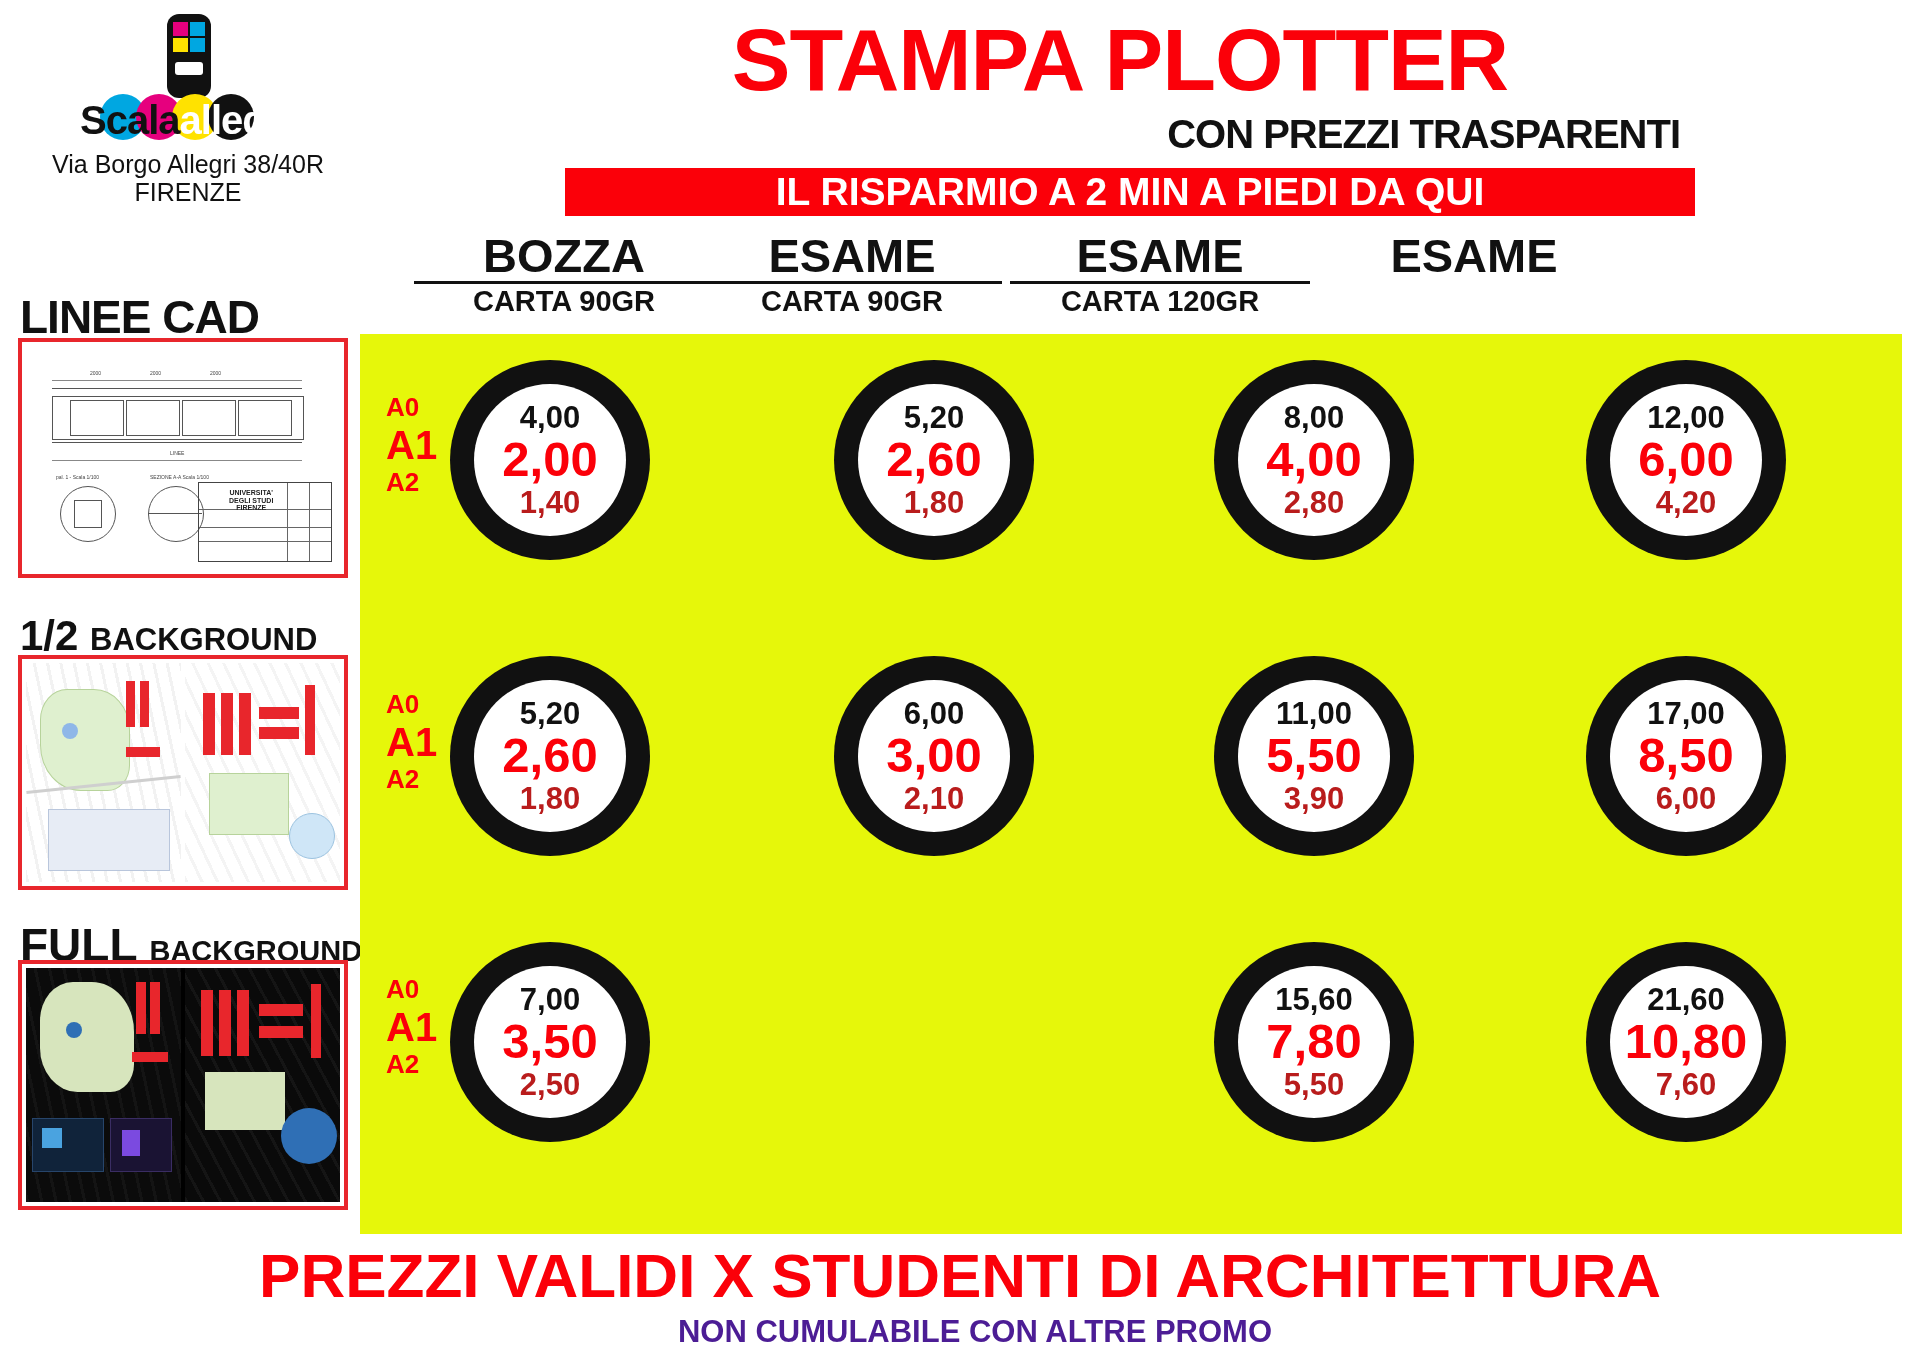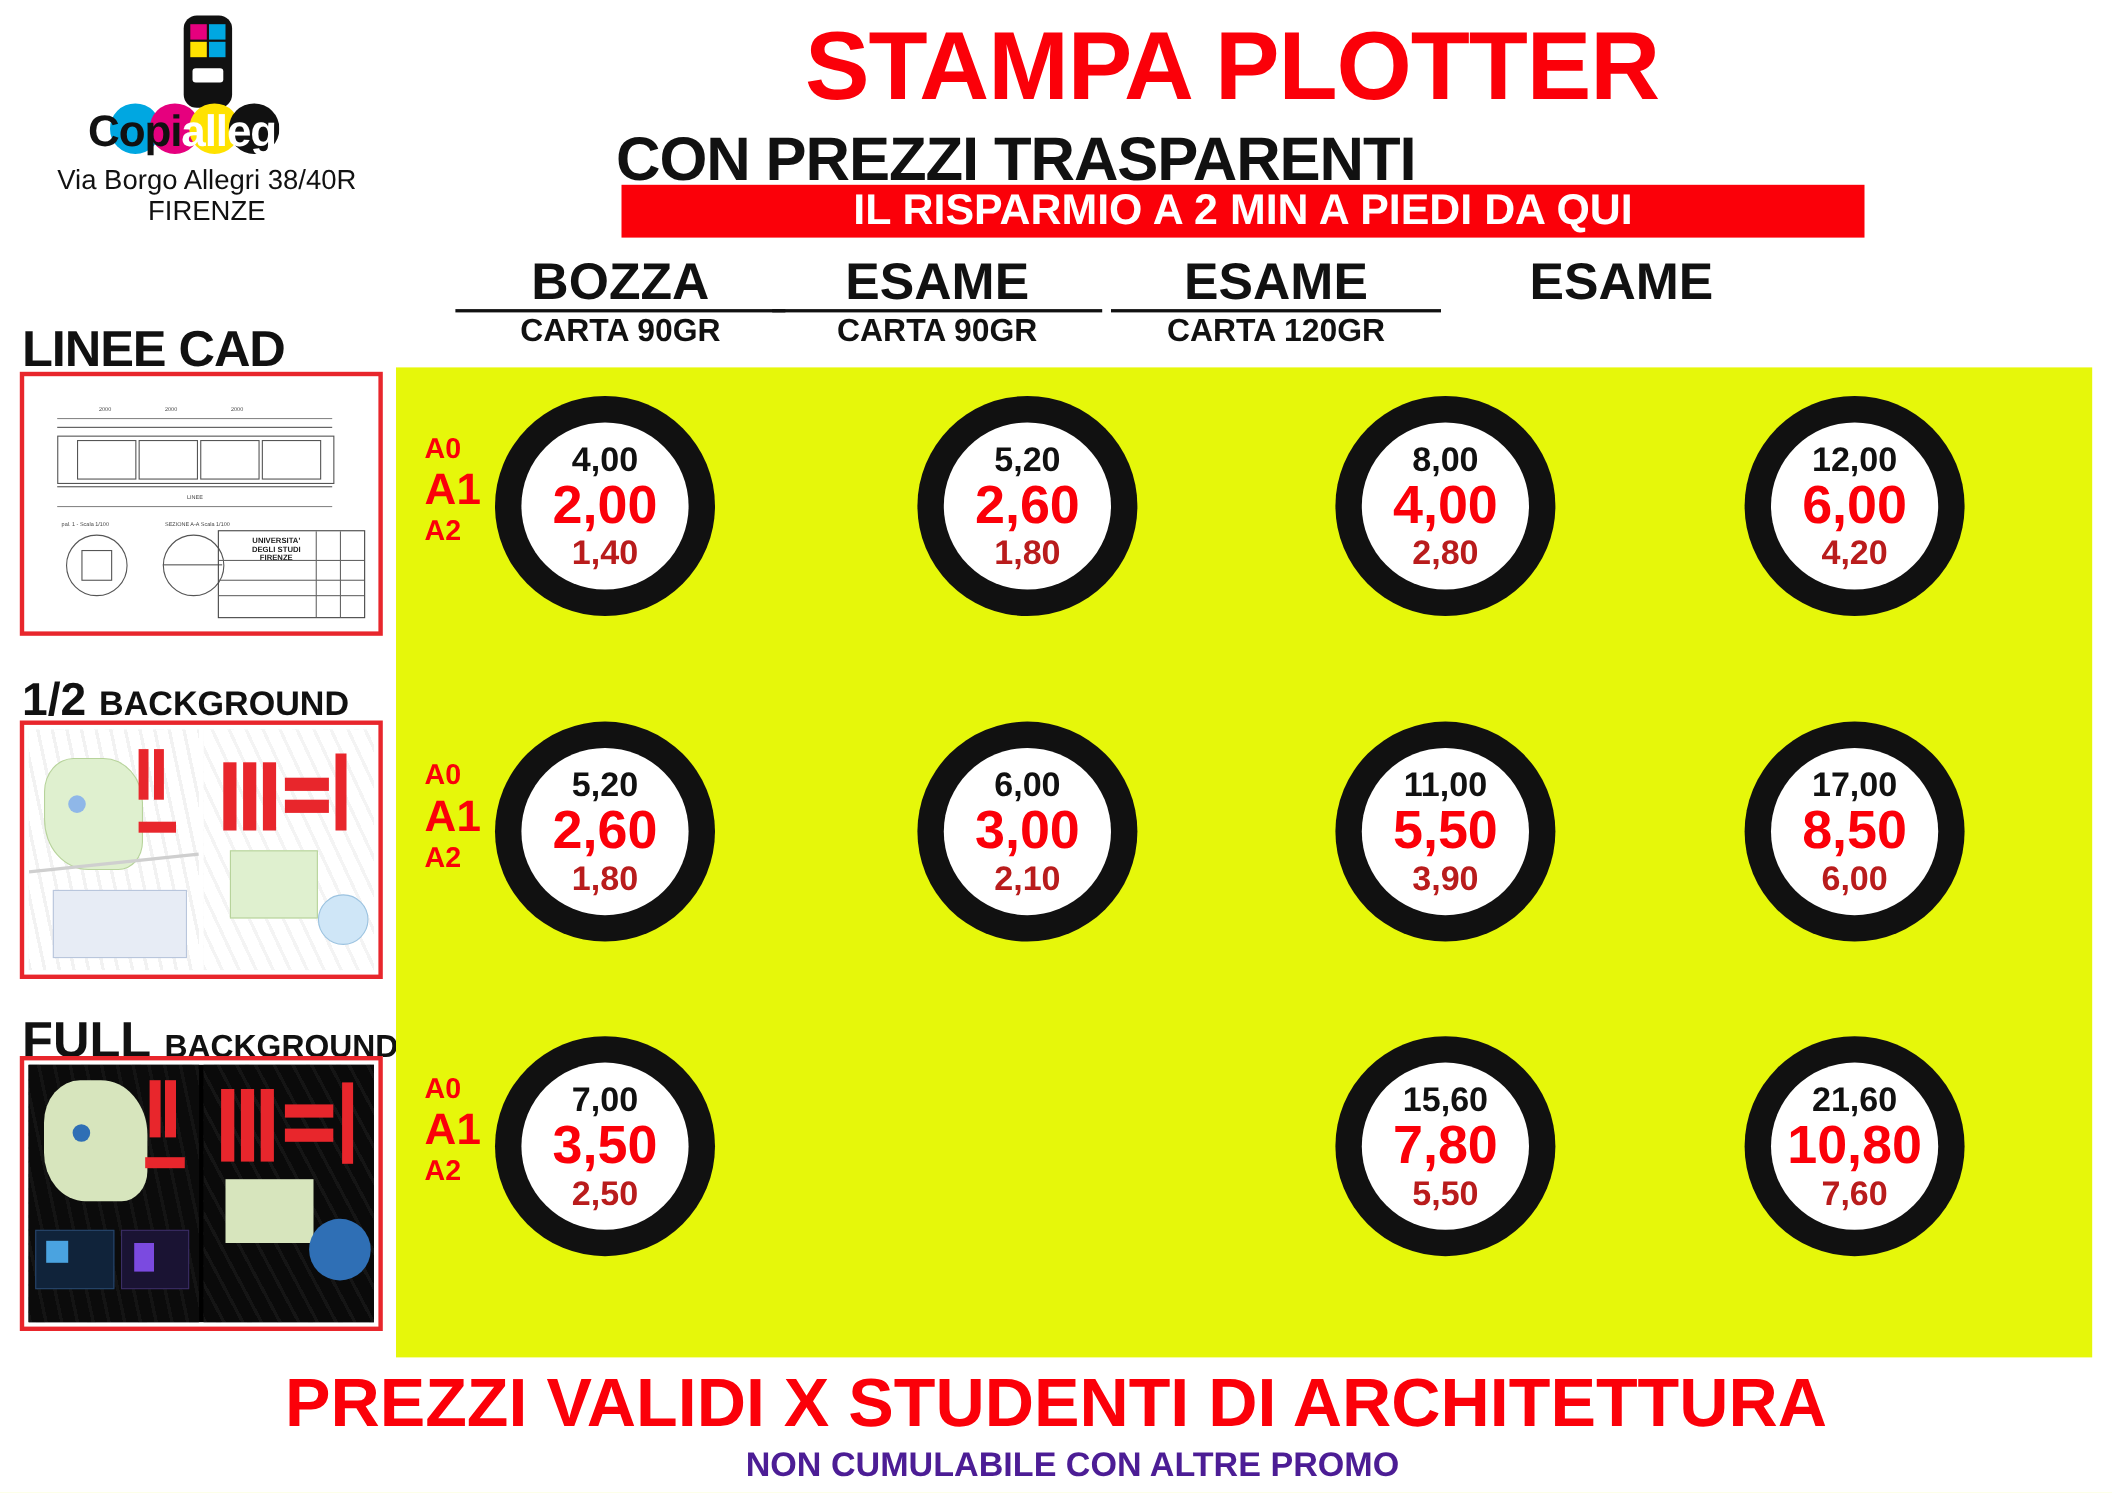--- a/index.html
+++ b/index.html
@@ -49,21 +49,21 @@
 
   
   .map-half{position:absolute;inset:4px;display:flex;gap:4px;}
   .map-half .pane{flex:1;position:relative;background:#fdfdfd;overflow:hidden;}
   .mp{position:absolute;}
   .map-full{position:absolute;inset:4px;display:flex;gap:4px;background:#000;}
   .map-full .pane{flex:1;position:relative;background:#0a0a0a;overflow:hidden;}
 
   
   #headline{position:absolute;left:560px;top:16px;width:1120px;text-align:center;font-size:88px;font-weight:bold;color:#fb0009;letter-spacing:-1px;line-height:1;}
-  #subhead{position:absolute;left:560px;top:112px;width:1120px;text-align:left;font-size:56px;font-weight:bold;color:#111;letter-spacing:-1px;}
+  #subhead{position:absolute;left:560px;top:112px;width:1120px;text-align:right;font-size:40px;font-weight:bold;color:#111;letter-spacing:-1px;}
   #redbar{position:absolute;left:565px;top:168px;width:1130px;height:48px;background:#fb0009;}
   #redbar span{display:block;text-align:center;font-size:39px;font-weight:bold;color:#fff;line-height:48px;letter-spacing:0px;}
 
   
   .colhead{position:absolute;top:232px;width:300px;text-align:center;}
   .colhead .t{font-size:47px;font-weight:bold;color:#111;line-height:1;}
   .colhead .s{font-size:29px;font-weight:bold;color:#111;border-top:3px solid #111;margin-top:2px;padding-top:1px;}
   #colhead-0{left:414px;}
   #colhead-1{left:702px;}
   #colhead-2{left:1010px;}
@@ -97,21 +97,21 @@
       <div class="c3"></div>
       <div class="c4"></div>
     <div class="slot"></div>
   </div>
   <div id="logo-dots">
     <div class="dot d1"></div>
       <div class="dot d2"></div>
       <div class="dot d3"></div>
       <div class="dot d4"></div>
     <div id="logo-word">
-      <span class="w-copi">Copi</span><span class="w-all">allegri</span>
+      <span class="w-copi">Scala</span><span class="w-all">allegri</span>
     </div>
   </div>
   <div id="logo-addr">
     <div>Via Borgo Allegri 38/40R</div>
     <div>FIRENZE</div>
   </div>
 </div>
 
 <div class="sample-title" id="title-cad">
   <span>LINEE CAD</span>

